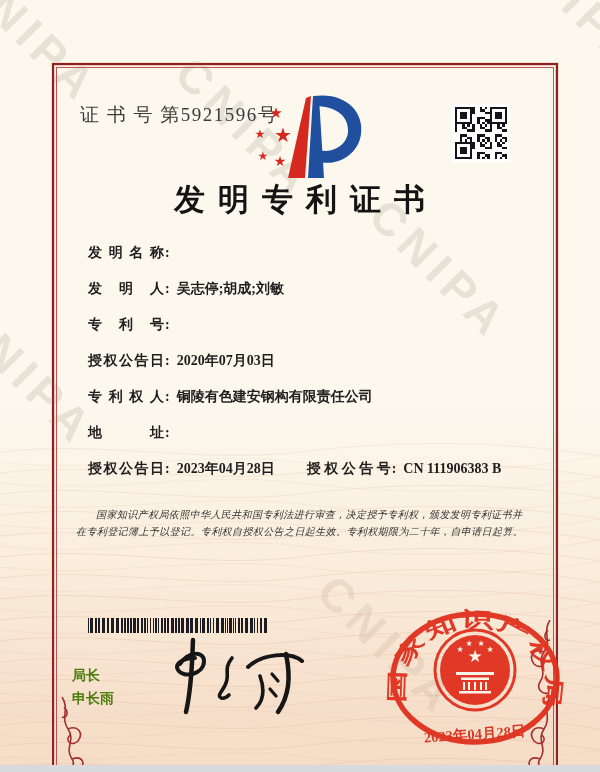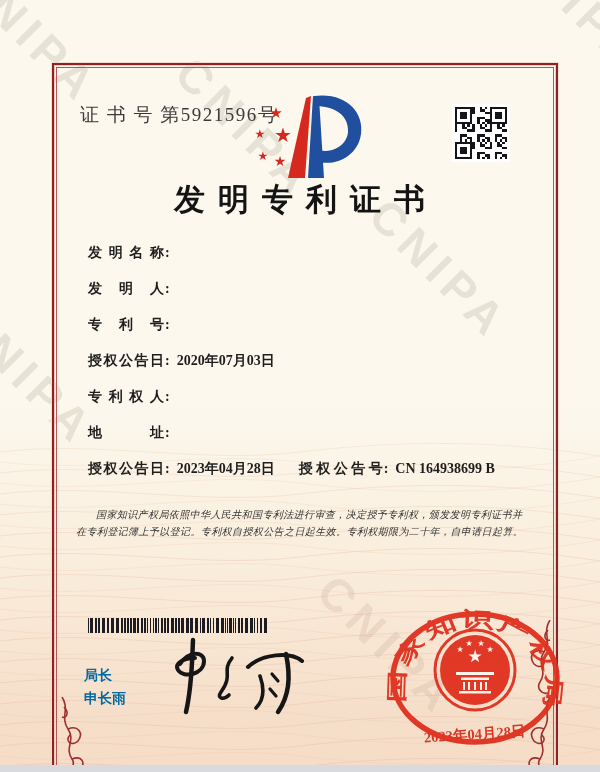--- a/index.html
+++ b/index.html
@@ -23,31 +23,31 @@
   .frame-inner{position:absolute;inset:2px;border:1px solid #b85555;}
   .cert-no{position:absolute;left:80px;top:102px;z-index:3;font-size:19px;color:#3b3b3b;letter-spacing:1.5px;}
   .qr-box{position:absolute;left:452px;top:104px;z-index:3;background:#fff;padding:3px;width:52px;height:52px;}
   .title{
     position:absolute;left:0;top:179px;width:100%;z-index:3;text-align:center;
     font-size:31px;font-weight:600;letter-spacing:13px;margin-left:6px;color:#141414;
   }
   .fields{position:absolute;left:88px;top:235px;width:440px;z-index:3;}
   .frow{height:36px;display:flex;align-items:center;font-size:14px;font-weight:600;color:#1e1e1e;}
   .flabel{display:inline-block;width:76px;text-align:justify;text-align-last:justify;letter-spacing:0;}
-  .flabel2{display:inline-block;width:84px;text-align:justify;text-align-last:justify;margin-left:24px;}
+  .flabel2{display:inline-block;width:84px;text-align:justify;text-align-last:justify;margin-left:32px;}
   .fcolon{margin:0 7px 0 1px;}
   .fvalue{white-space:nowrap;}
   .paras{position:absolute;left:76px;top:491px;width:452px;z-index:3;}
   .paras p{
     margin:16px 0 3px 0;font-size:10px;line-height:1.67;color:#343434;
     font-style:italic;text-indent:2em;letter-spacing:.4px;
   }
   .barcode{position:absolute;left:88px;top:618px;z-index:3;}
-  .officer{position:absolute;left:84px;top:664px;z-index:3;font-family:Liberation Serif, serif;
-    font-size:14px;font-weight:600;color:#0369a1;line-height:23px;}
+  .officer{position:absolute;left:72px;top:664px;z-index:3;font-family:Liberation Serif, serif;
+    font-size:14px;font-weight:600;color:#4d7c0f;line-height:23px;}
   .signature{position:absolute;left:158px;top:634px;z-index:4;}
   .seal{position:absolute;left:386px;top:604px;z-index:10;opacity:.95;}
   .flourish{position:absolute;z-index:3;}
   .bottom-strip{position:absolute;left:0;bottom:0;width:600px;height:7px;background:#d9dade;z-index:40;}
   svg{display:block;}
 </style>
 </head>
 <body>
 
 <svg id="waves" class="abs" style="left:0;top:0;z-index:0;" width="600" height="772" viewBox="0 0 600 772">
@@ -335,45 +335,47 @@
 <div class="title">发明专利证书</div>
 
 <div class="fields">
   <div class="frow">
     <span class="flabel">发明名称</span>
       <span class="fcolon">:</span>
   </div>
   <div class="frow">
     <span class="flabel">发明人</span>
       <span class="fcolon">:</span>
+    <span class="fvalue">吴志停;胡成;刘敏</span>
   </div>
   <div class="frow">
     <span class="flabel">专利号</span>
       <span class="fcolon">:</span>
   </div>
   <div class="frow">
     <span class="flabel">授权公告日</span>
       <span class="fcolon">:</span>
     <span class="fvalue">2020年07月03日</span>
   </div>
   <div class="frow">
     <span class="flabel">专利权人</span>
       <span class="fcolon">:</span>
+    <span class="fvalue">铜陵有色建安钢构有限责任公司</span>
   </div>
   <div class="frow">
     <span class="flabel">地址</span>
       <span class="fcolon">:</span>
   </div>
   <div class="frow">
     <span class="flabel">授权公告日</span>
       <span class="fcolon">:</span>
     <span class="fvalue">2023年04月28日</span>
     <span class="flabel2">授权公告号</span>
       <span class="fcolon">:</span>
-    <span class="fvalue">CN 164938699 B</span>
+    <span class="fvalue">CN 111906383 B</span>
   </div>
 </div>
 
 <div class="paras">
   <p>国家知识产权局依照中华人民共和国专利法进行审查，决定授予专利权，颁发发明专利证书并在专利登记簿上予以登记。专利权自授权公告之日起生效。专利权期限为二十年，自申请日起算。</p>
 </div>
 
 <svg id="barcode" class="barcode" width="180" height="15" viewBox="0 0 180 15">
     <rect x="0" y="0" width="1" height="15" fill="#1c1c22"></rect>
     <rect x="2" y="0" width="3" height="15" fill="#1c1c22"></rect>

